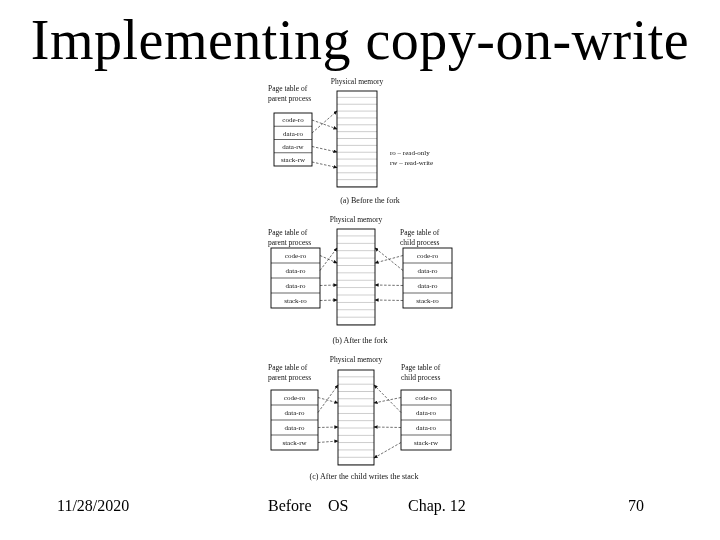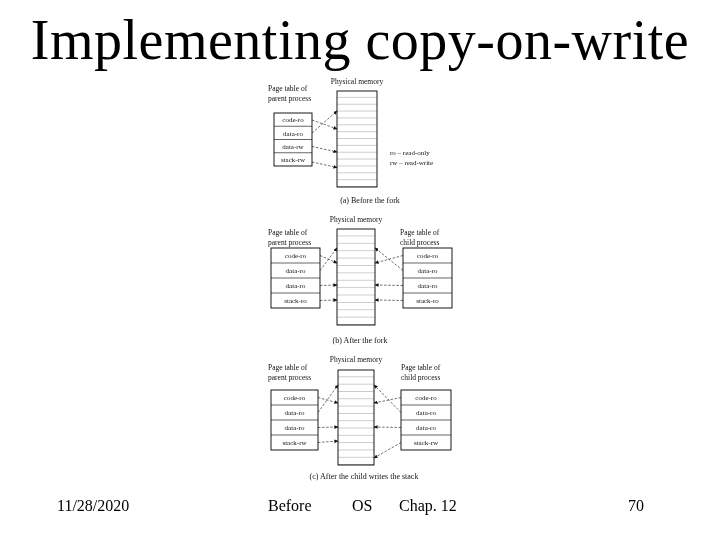--- a/index.html
+++ b/index.html
@@ -36,22 +36,22 @@
   .leg{font-size:7px;}
   .footer span{
     position:absolute;
     top:497px;
     font-size:16px;
     color:#000;
     white-space:nowrap;
   }
   .f-date{left:57px;}
   .f-author{left:268px;}
-  .f-course{left:352px;}
-  .f-chapter{left:399px;}
+  .f-course{left:328px;}
+  .f-chapter{left:408px;}
   .f-page{left:628px;}
 </style>
 </head>
 <body>
 
 <div class="slide">
 
   <h1 class="title">Implementing copy-on-write</h1>
 
   <svg id="fig-a" class="fig" width="215" height="136" viewBox="0 0 215 136">

